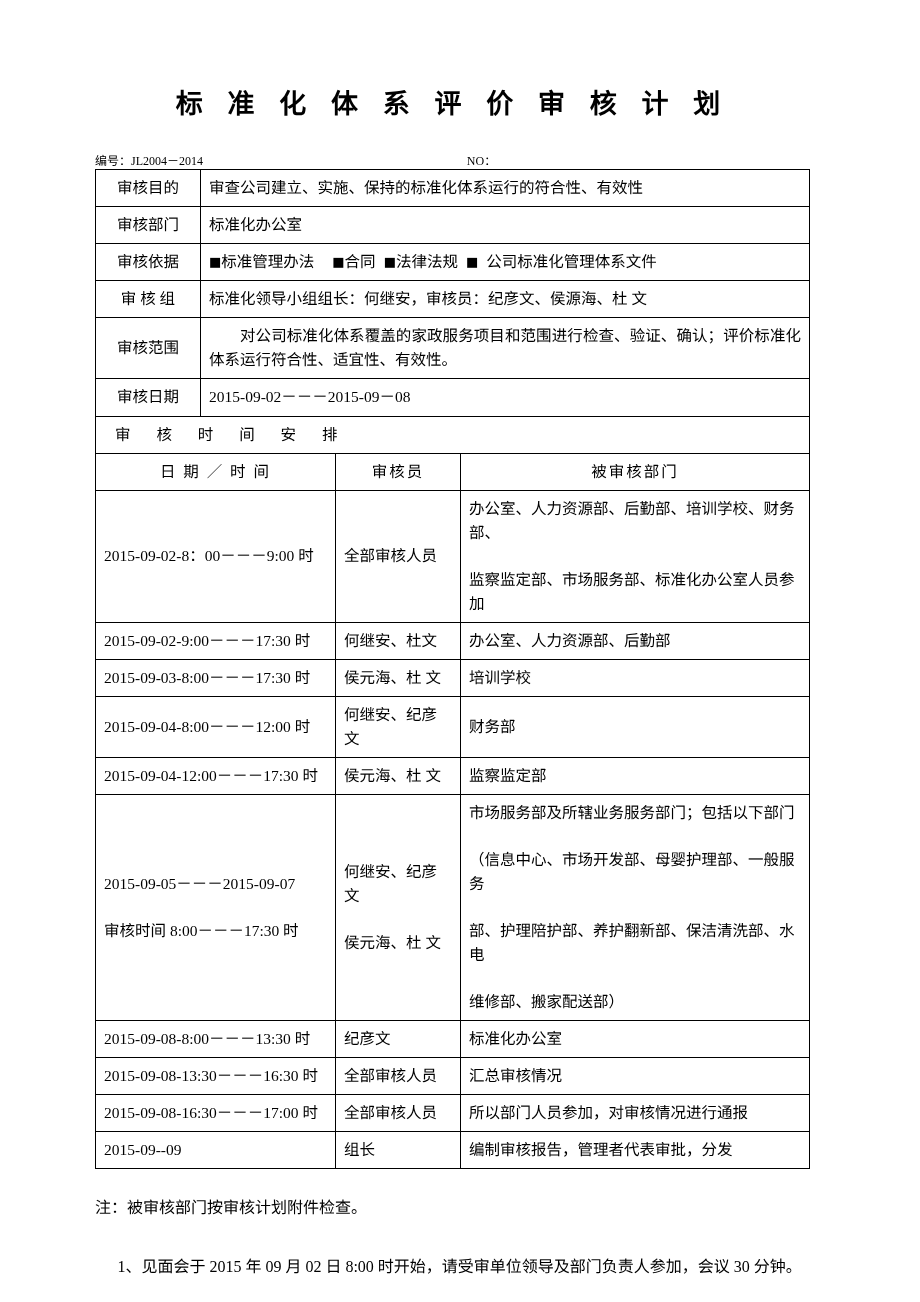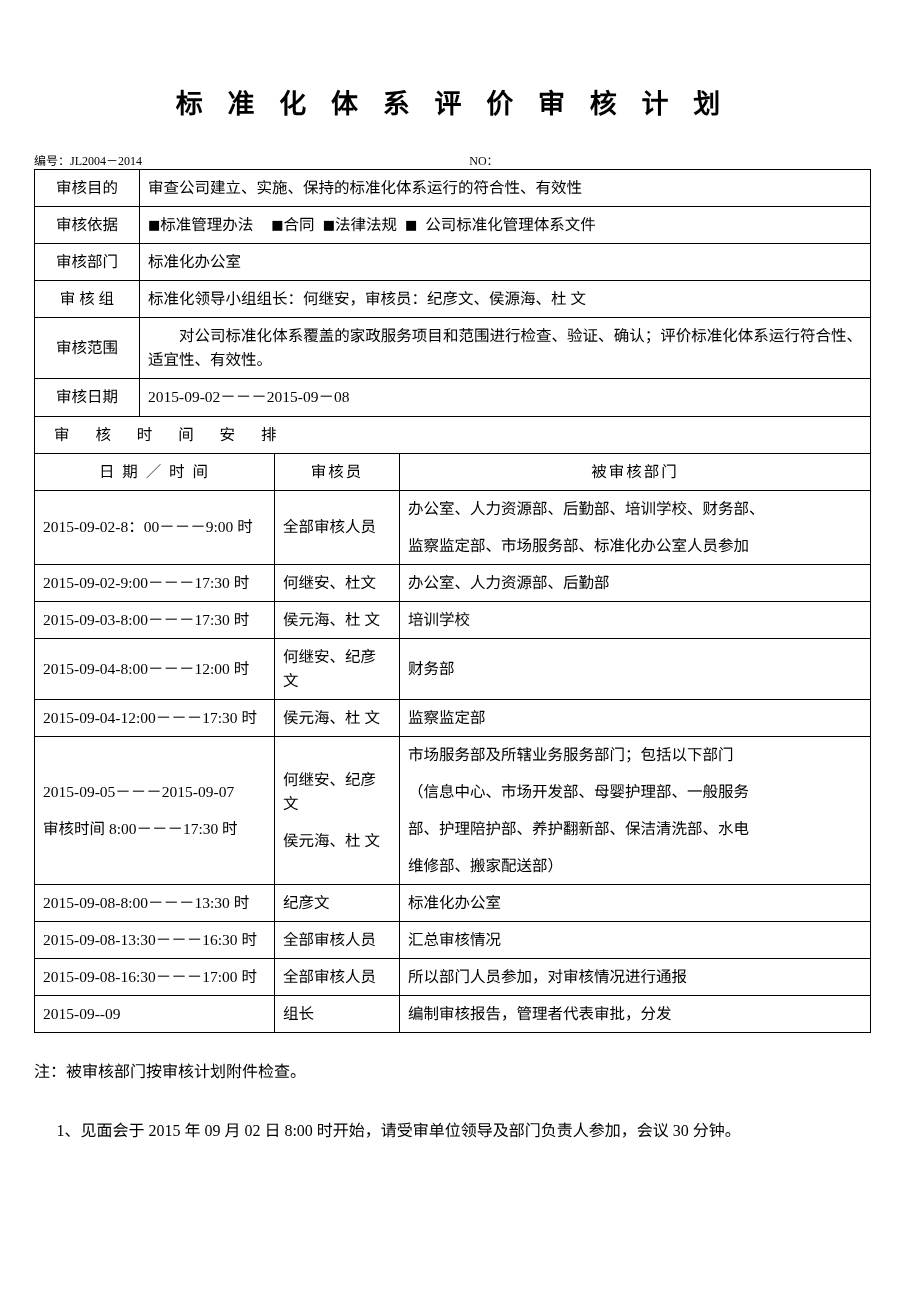--- a/index.html
+++ b/index.html
@@ -13,21 +13,21 @@
     height: 1302px;
     font-family: "Liberation Serif", "DejaVu Serif", serif;
     color: #000000;
     -webkit-font-smoothing: antialiased;
   }
   .page {
     position: relative;
     width: 905px;
     height: 1302px;
     box-sizing: border-box;
-    padding: 0 34px;
+    padding: 0 95px;
   }
 
   
   .doc-title {
     text-align: center;
     font-size: 27px;
     font-weight: bold;
     letter-spacing: 9px;
     padding-top: 88px;
     line-height: 1.2;
@@ -76,21 +76,21 @@
   }
   td.hdr {
     text-align: center;
     letter-spacing: 2px;
   }
   td.tall {
     padding-top: 12px;
     padding-bottom: 12px;
   }
   .ln { display: block; }
-  .ln + .ln { margin-top: 13px; }
+  .ln + .ln { margin-top: 23px; }
   .sq {
     font-family: "DejaVu Sans", sans-serif;
     font-size: 13px;
     vertical-align: 1px;
   }
   .gap-sm { display: inline-block; width: 18px; }
   .gap-xs { display: inline-block; width: 8px; }
 
   
   .note {
@@ -123,29 +123,29 @@
       <col>
     </colgroup>
     <tbody>
 
       <tr>
         <td class="lbl">审核目的</td>
         <td class="ctr">审查公司建立、实施、保持的标准化体系运行的符合性、有效性</td>
       </tr>
 
       <tr>
+        <td class="lbl">审核部门</td>
+        <td class="ctr">标准化办公室</td>
+      </tr>
+
+      <tr>
         <td class="lbl">审核依据</td>
         <td class="ctr">
           <span class="sq">■</span><span>标准管理办法</span><span class="gap-sm"></span><span class="sq">■</span><span>合同</span><span class="gap-xs"></span><span class="sq">■</span><span>法律法规</span><span class="gap-xs"></span><span class="sq">■</span><span class="gap-xs"></span><span>公司标准化管理体系文件</span>
         </td>
-      </tr>
-
-      <tr>
-        <td class="lbl">审核部门</td>
-        <td class="ctr">标准化办公室</td>
       </tr>
 
       <tr>
         <td class="lbl">审 核 组</td>
         <td>标准化领导小组组长：何继安，审核员：纪彦文、侯源海、杜 文</td>
       </tr>
 
       <tr>
         <td class="lbl">审核范围</td>
         <td class="just">对公司标准化体系覆盖的家政服务项目和范围进行检查、验证、确认；评价标准化体系运行符合性、适宜性、有效性。</td>

